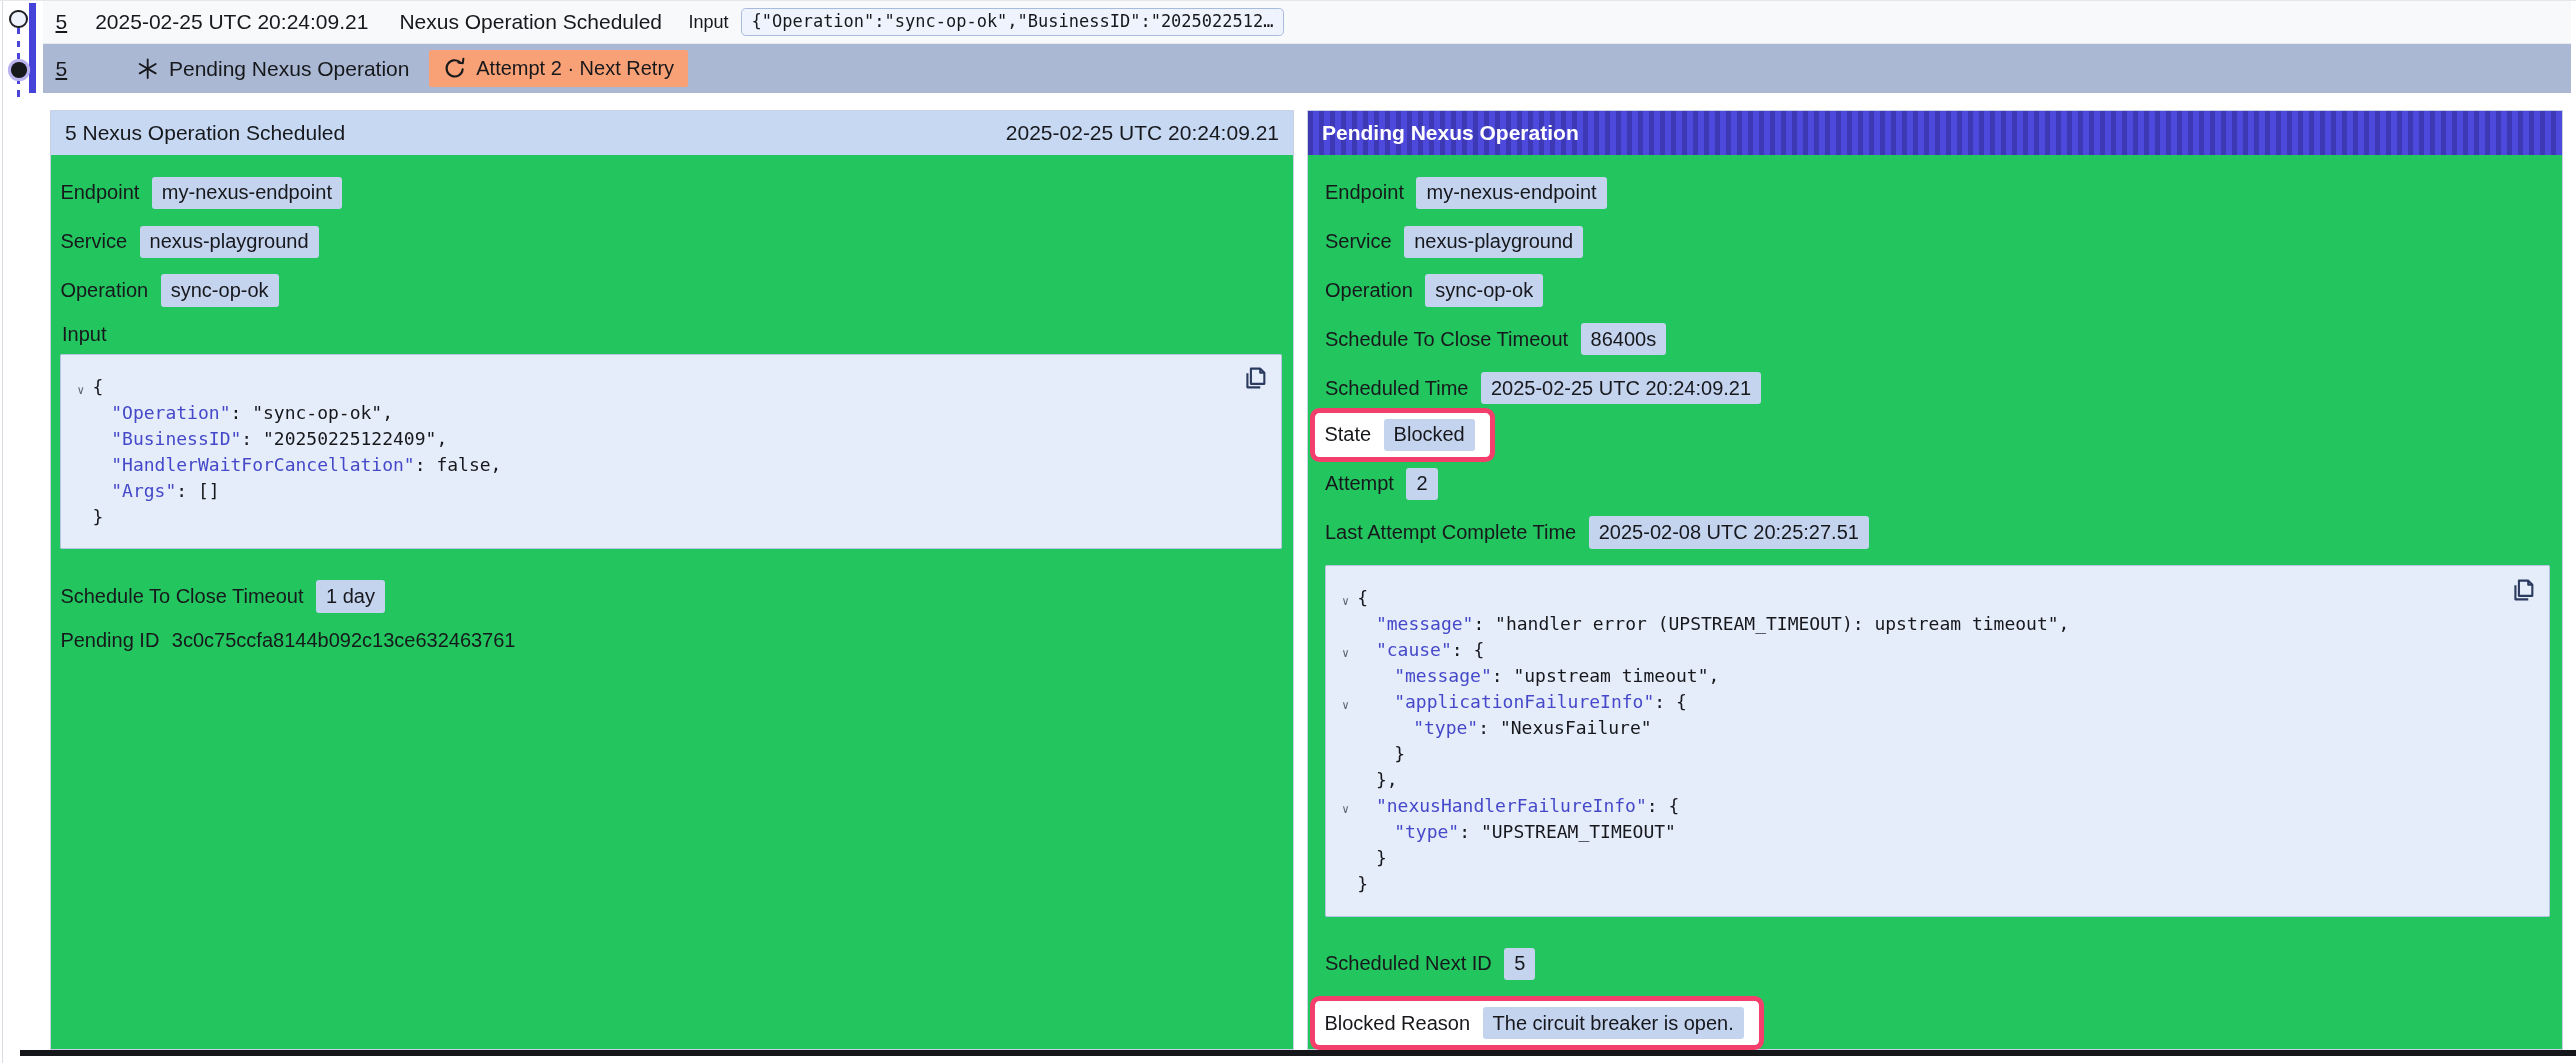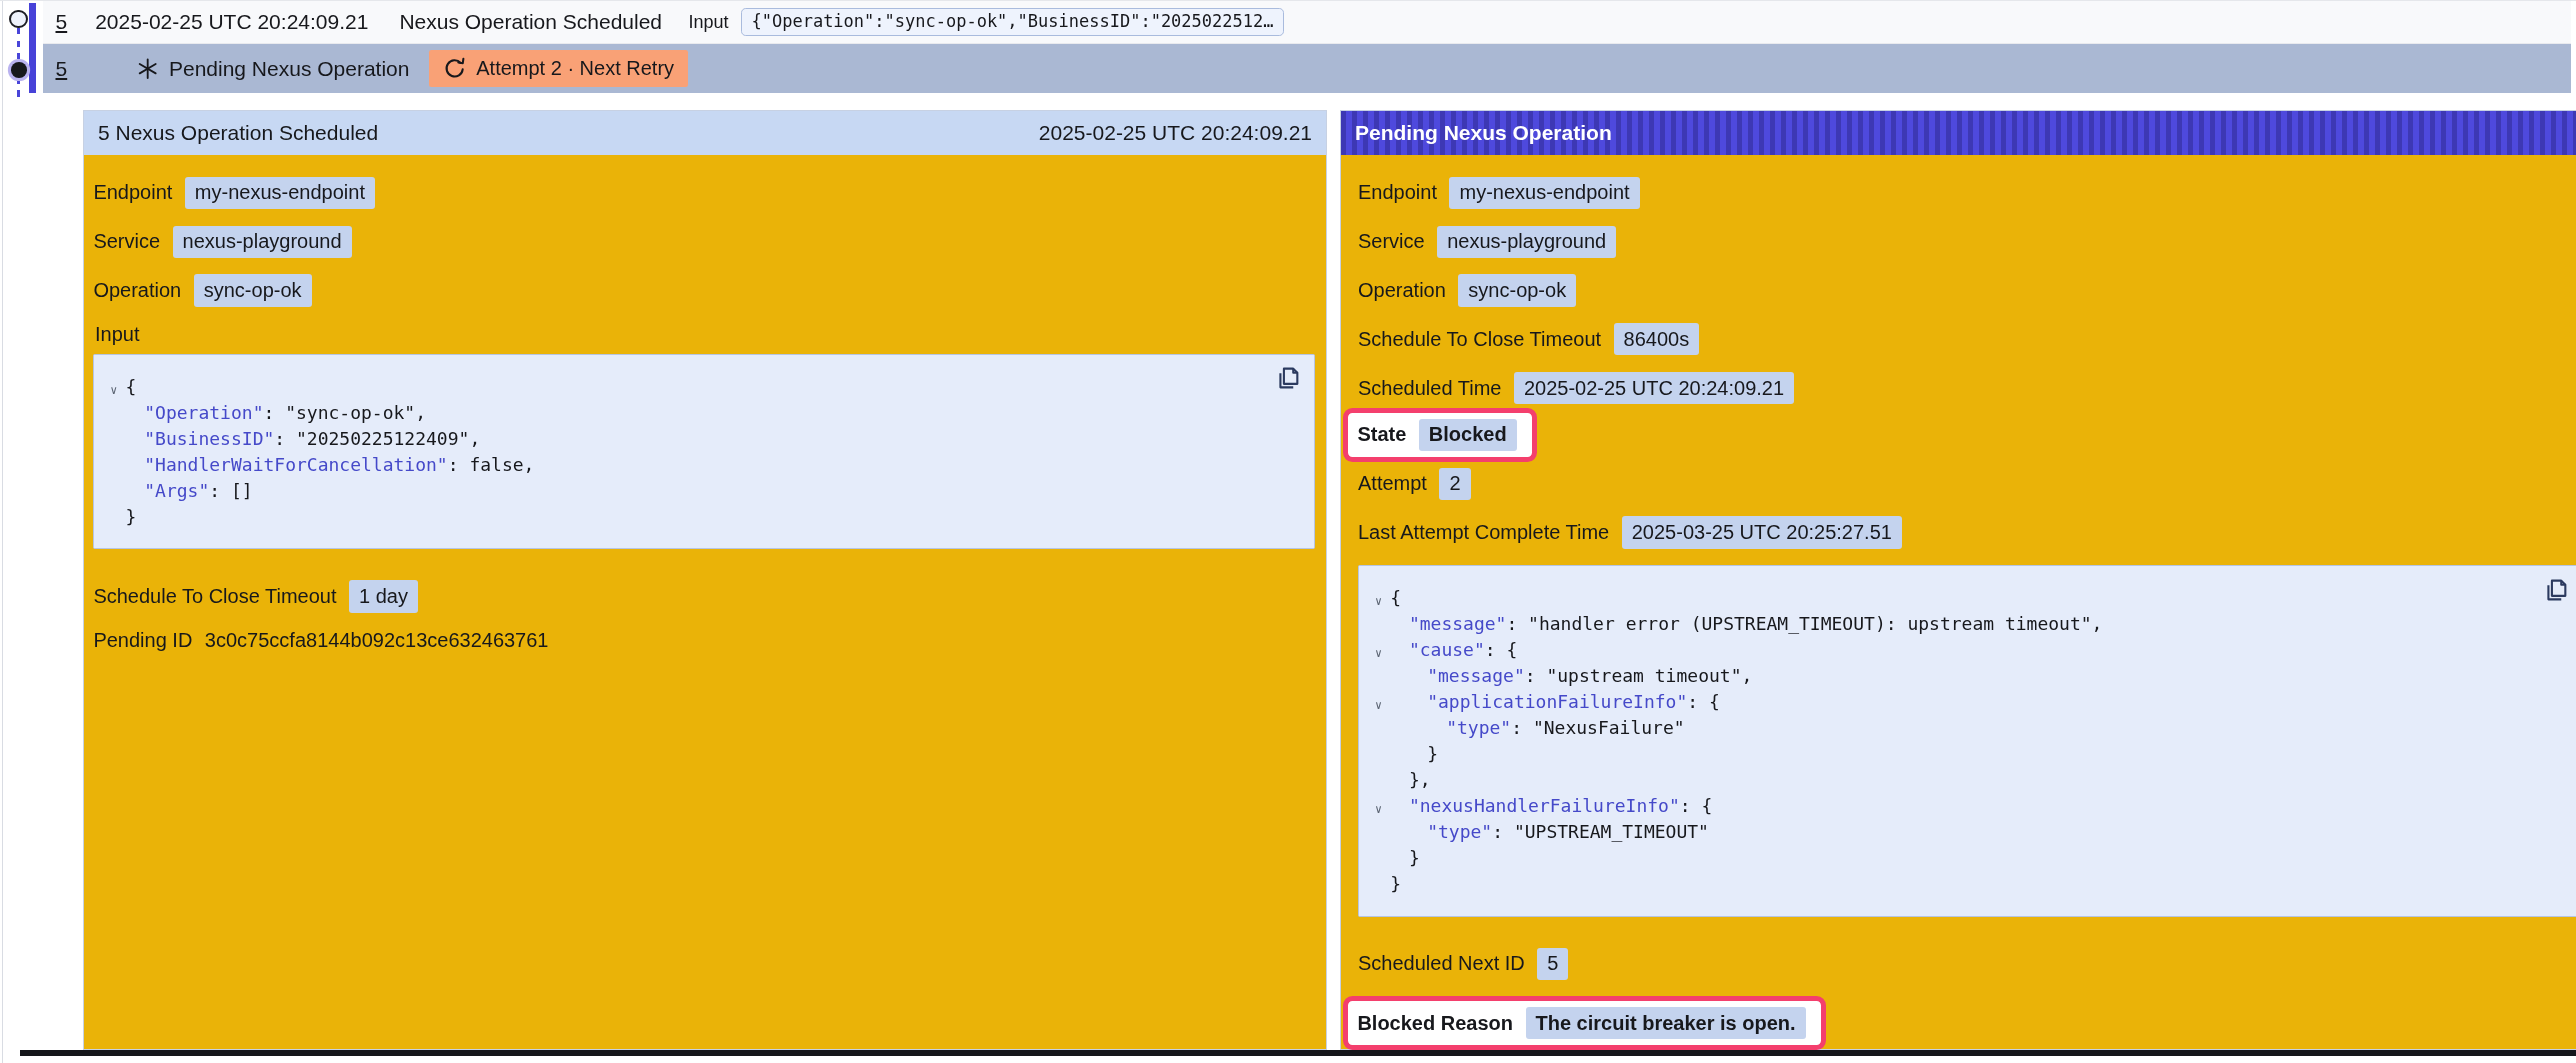--- a/index.html
+++ b/index.html
@@ -32,21 +32,21 @@
     padding:2.3px 9.4px 3.9px 9.4px; font-family:"DejaVu Sans Mono", monospace; font-size:17px; white-space:nowrap; }
   .row-2 .id-link { font-weight:400; }
   .pending-icon { margin-left:69px; width:23.4px; height:23.4px; }
   .row-2 .row-title { margin-left:9.4px; }
   .retry-badge { margin-left:20px; display:inline-flex; align-items:center; gap:9.4px;
     background:#f9a176; padding:7px 14px; border-radius:2.3px; font-size:20px; color:#17181c; }
   .retry-badge svg { width:23.4px; height:23.4px; }
 
   
   .details { position:absolute; left:0; top:101px; width:2576px; height:953px; }
-  .panel { position:absolute; top:7.8px; bottom:5.5px; background:#eab308; border:1.6px solid #c7d1e3;margin-left:33px; }
+  .panel { position:absolute; top:7.8px; bottom:5.5px; background:#22c55e; border:1.6px solid #c7d1e3; }
   .panel-left  { left:50px;  width:1244px; }
   .panel-right { left:1307px; width:1256px; }
   .panel-header { height:44px; display:flex; align-items:center; justify-content:space-between;
     padding:0 14px; font-size:21px; font-weight:500; }
   .panel-left .panel-header { background:#c7d8f3; }
   .panel-right .panel-header { color:#fff; font-weight:600; justify-content:flex-start;
     background:repeating-linear-gradient(90deg,#3d38b4 0 5.5px,#4e49dd 5.5px 11px); }
   .panel-body { padding:22px 11px 0 9.4px; }
   .panel-right .panel-body { padding-left:17px; padding-right:12.5px; }
 
@@ -64,21 +64,21 @@
   .code-left { margin-bottom:31px; }
   .code-right { margin-bottom:31px; }
   .cl { display:flex; white-space:pre; }
   .gut { width:23.4px; flex:none; text-align:center; color:#5b6472; font-size:11.7px; transform:translateY(3.1px); cursor:pointer; }
   .tk-k { color:#4549c9; }
   .copy-btn { position:absolute; top:9.4px; right:11px; width:30px; height:30px; background:none; border:none; cursor:pointer; padding:0; }
   .copy-btn svg { width:28px; height:28px; }
 
   
   .annotated { display:inline-flex; align-items:center; border:5.5px solid #f43f6d; border-radius:9.4px;
-    background:#fff; padding:5.5px 15.6px 5.5px 9.4px; position:relative; z-index:5;font-weight:bold; }
+    background:#fff; padding:5.5px 15.6px 5.5px 9.4px; position:relative; z-index:5; }
   .annotated .field { margin-bottom:0; }
   .ann-state { margin:-12.5px 0 6.2px -15px; }
   .ann-blocked { margin:0 0 0 -15px; }
 
   .black-line { position:absolute; left:20px; right:0; top:1049px; height:5.5px; background:#15161a; z-index:2; }
 </style>
 </head>
 <body>
 
 <div class="screen">
@@ -200,21 +200,21 @@
             </div>
           </div>
         </div>
 
         <div class="field">
           <span class="label">Attempt</span>
           <span class="badge">2</span>
         </div>
         <div class="field">
           <span class="label">Last Attempt Complete Time</span>
-          <span class="badge">2025-03-25 UTC 20:25:27.51</span>
+          <span class="badge">2025-02-08 UTC 20:25:27.51</span>
         </div>
 
         <div class="code-block code-right">
           <button class="copy-btn" title="">
             <svg viewBox="0 0 24 24" fill="none" stroke="#2b3a5f" stroke-width="1.8" stroke-linejoin="round">
               <path d="M8.5 4h8l3.5 3.5V17h-11.5z"></path>
               <path d="M16.5 4v3.5H20"></path>
               <path d="M5.5 8v12h11"></path>
             </svg>
           </button>

